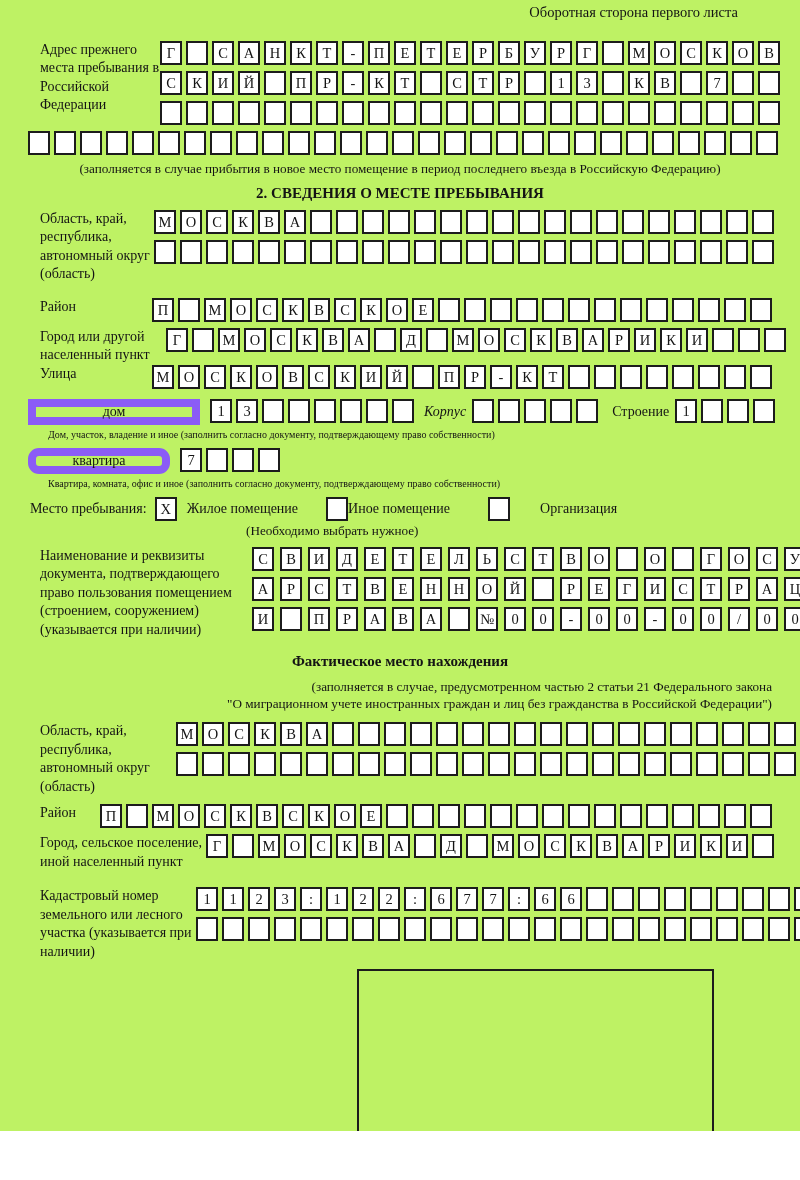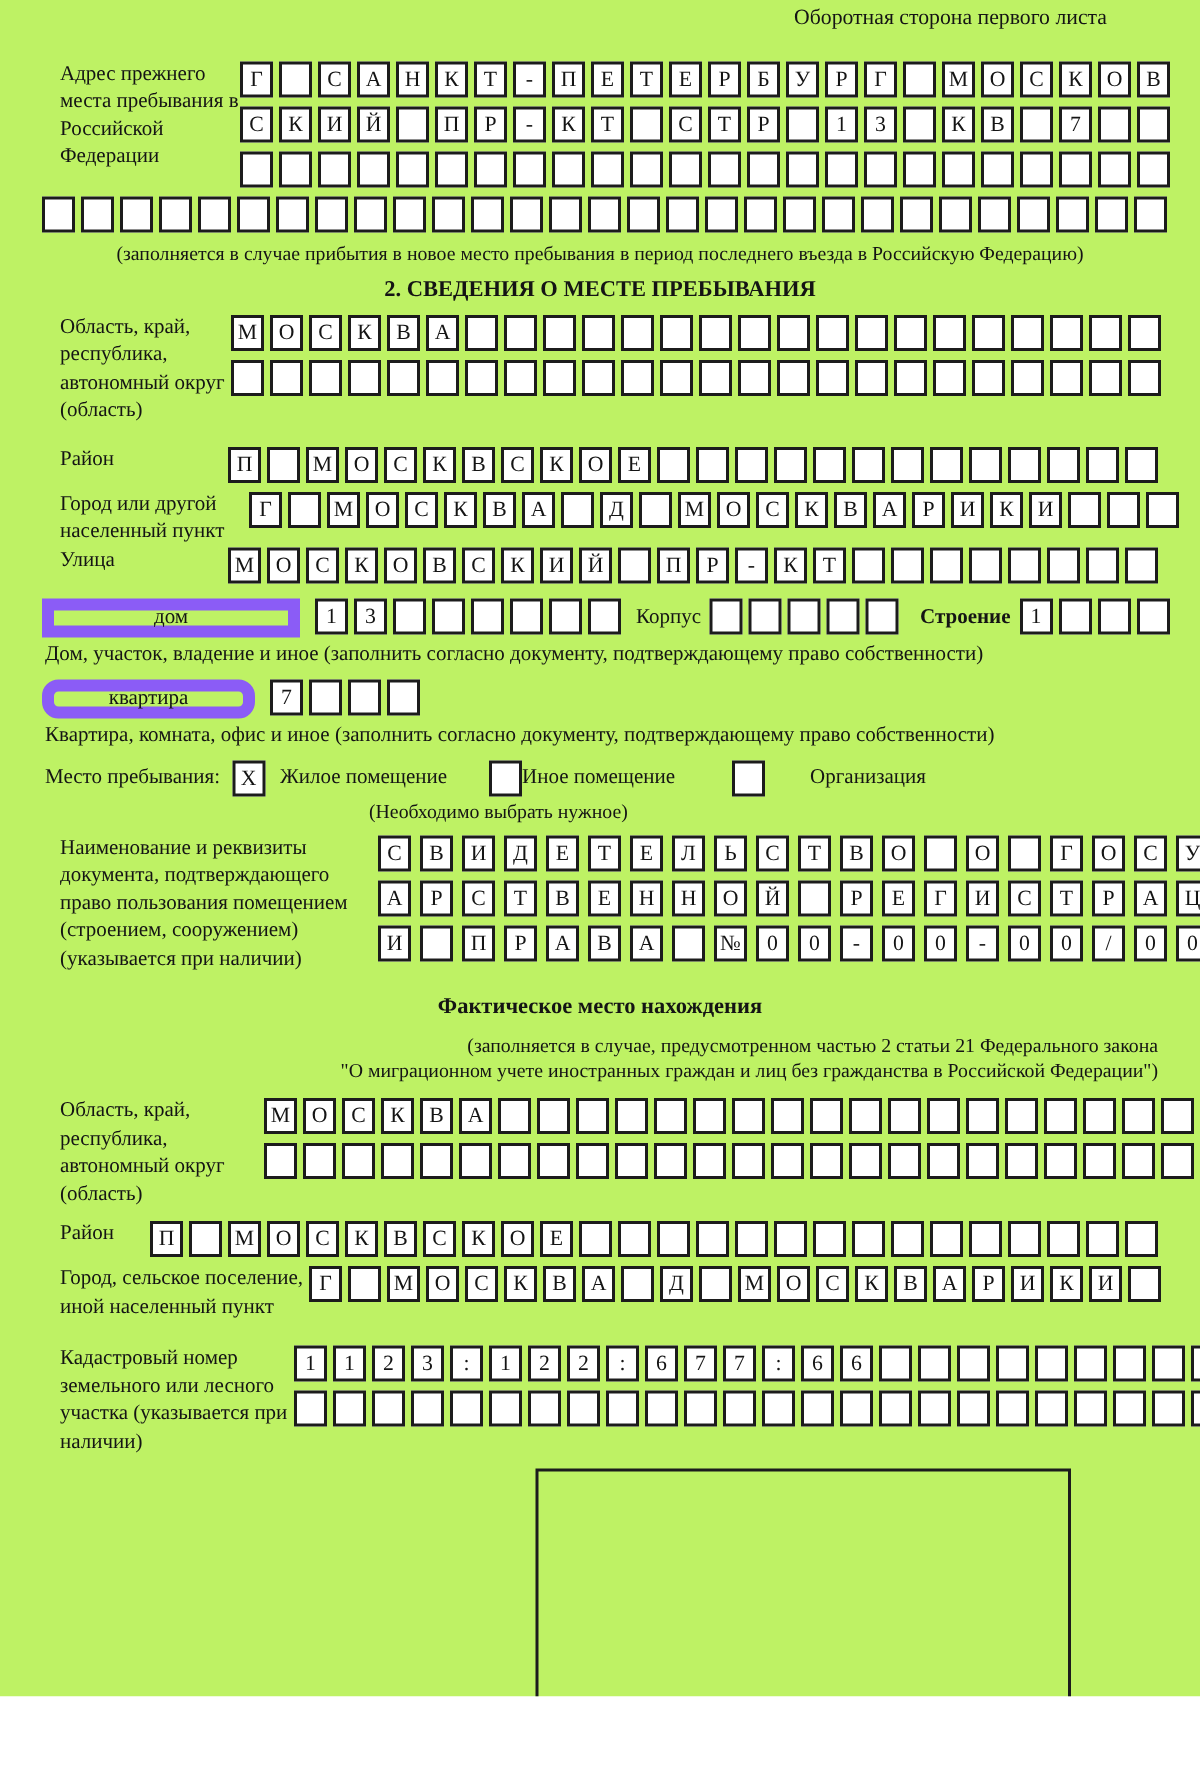--- a/index.html
+++ b/index.html
@@ -17,21 +17,21 @@
   .cell {
     width: 22px; height: 24px; border: 2px solid #1c1c1c; background: #fff;
     display: flex; align-items: center; justify-content: center;
     font-size: 14.5px; line-height: 1; flex: 0 0 auto;
   }
   .cells.wide { gap: 6px; }
 
   .note { text-align: center; font-size: 13.2px; margin: 2px 0 8px 0; }
   .sec-header { text-align: center; font-weight: bold; font-size: 15px; margin: 2px 0 8px 0; }
 
-  .caption { font-size: 14px; margin: 0 0 8px 2px; }
+  .caption { font-size: 10px; margin: 0 0 8px 20px; }
 
   .namedbox {
     border: 8px solid #8b5cf6; height: 26px; display: flex; align-items: center;
     justify-content: center; font-size: 14px; flex: 0 0 auto;
   }
   .inline-row { display: flex; align-items: flex-start; margin-bottom: 4px; }
   .inline-label { font-size: 14px; line-height: 26px; flex: 0 0 auto; }
 
   .mesto-row { display: flex; align-items: center; font-size: 14px; margin: 6px 0 2px 2px; }
   .mesto-note { font-size: 13.2px; margin: 0 0 8px 218px; }
@@ -160,21 +160,21 @@
       <div class="cell"></div>
       <div class="cell"></div>
       <div class="cell"></div>
       <div class="cell"></div>
       <div class="cell"></div>
       <div class="cell"></div>
       <div class="cell"></div>
       <div class="cell"></div>
       <div class="cell"></div>
     </div>
-  <div class="note">(заполняется в случае прибытия в новое место пребывания в период последнего въезда в Российскую Федерацию)</div>
+  <div class="note">(заполняется в случае прибытия в новое место помещение в период последнего въезда в Российскую Федерацию)</div>
 
   <div class="sec-header">2. СВЕДЕНИЯ О МЕСТЕ ПРЕБЫВАНИЯ</div>
 
   <div class="group">
     <div class="glabel" style="width:126px;">Область, край, республика, автономный округ (область)</div>
     <div class="grows">
       <div class="cells">
           <div class="cell">М</div>
           <div class="cell">О</div>
           <div class="cell">С</div>
@@ -330,29 +330,29 @@
     <div class="cells left" style="margin:0 0 0 10px;">
         <div class="cell">1</div>
         <div class="cell">3</div>
         <div class="cell"></div>
         <div class="cell"></div>
         <div class="cell"></div>
         <div class="cell"></div>
         <div class="cell"></div>
         <div class="cell"></div>
       </div>
-    <div class="inline-label" style="margin-left:10px;">Корпус</div>
+    <div class="inline-label" style="margin-left:10px;font-style:italic;">Корпус</div>
     <div class="cells left" style="margin:0 0 0 6px;">
         <div class="cell"></div>
         <div class="cell"></div>
         <div class="cell"></div>
         <div class="cell"></div>
         <div class="cell"></div>
       </div>
-    <div class="inline-label" style="margin-left:14px;font-weight:bold;">Строение</div>
+    <div class="inline-label" style="margin-left:14px;">Строение</div>
     <div class="cells left" style="margin:0 0 0 6px;">
         <div class="cell">1</div>
         <div class="cell"></div>
         <div class="cell"></div>
         <div class="cell"></div>
       </div>
   </div>
   <div class="caption">Дом, участок, владение и иное (заполнить согласно документу, подтверждающему право собственности)</div>
 
   <div class="inline-row">

